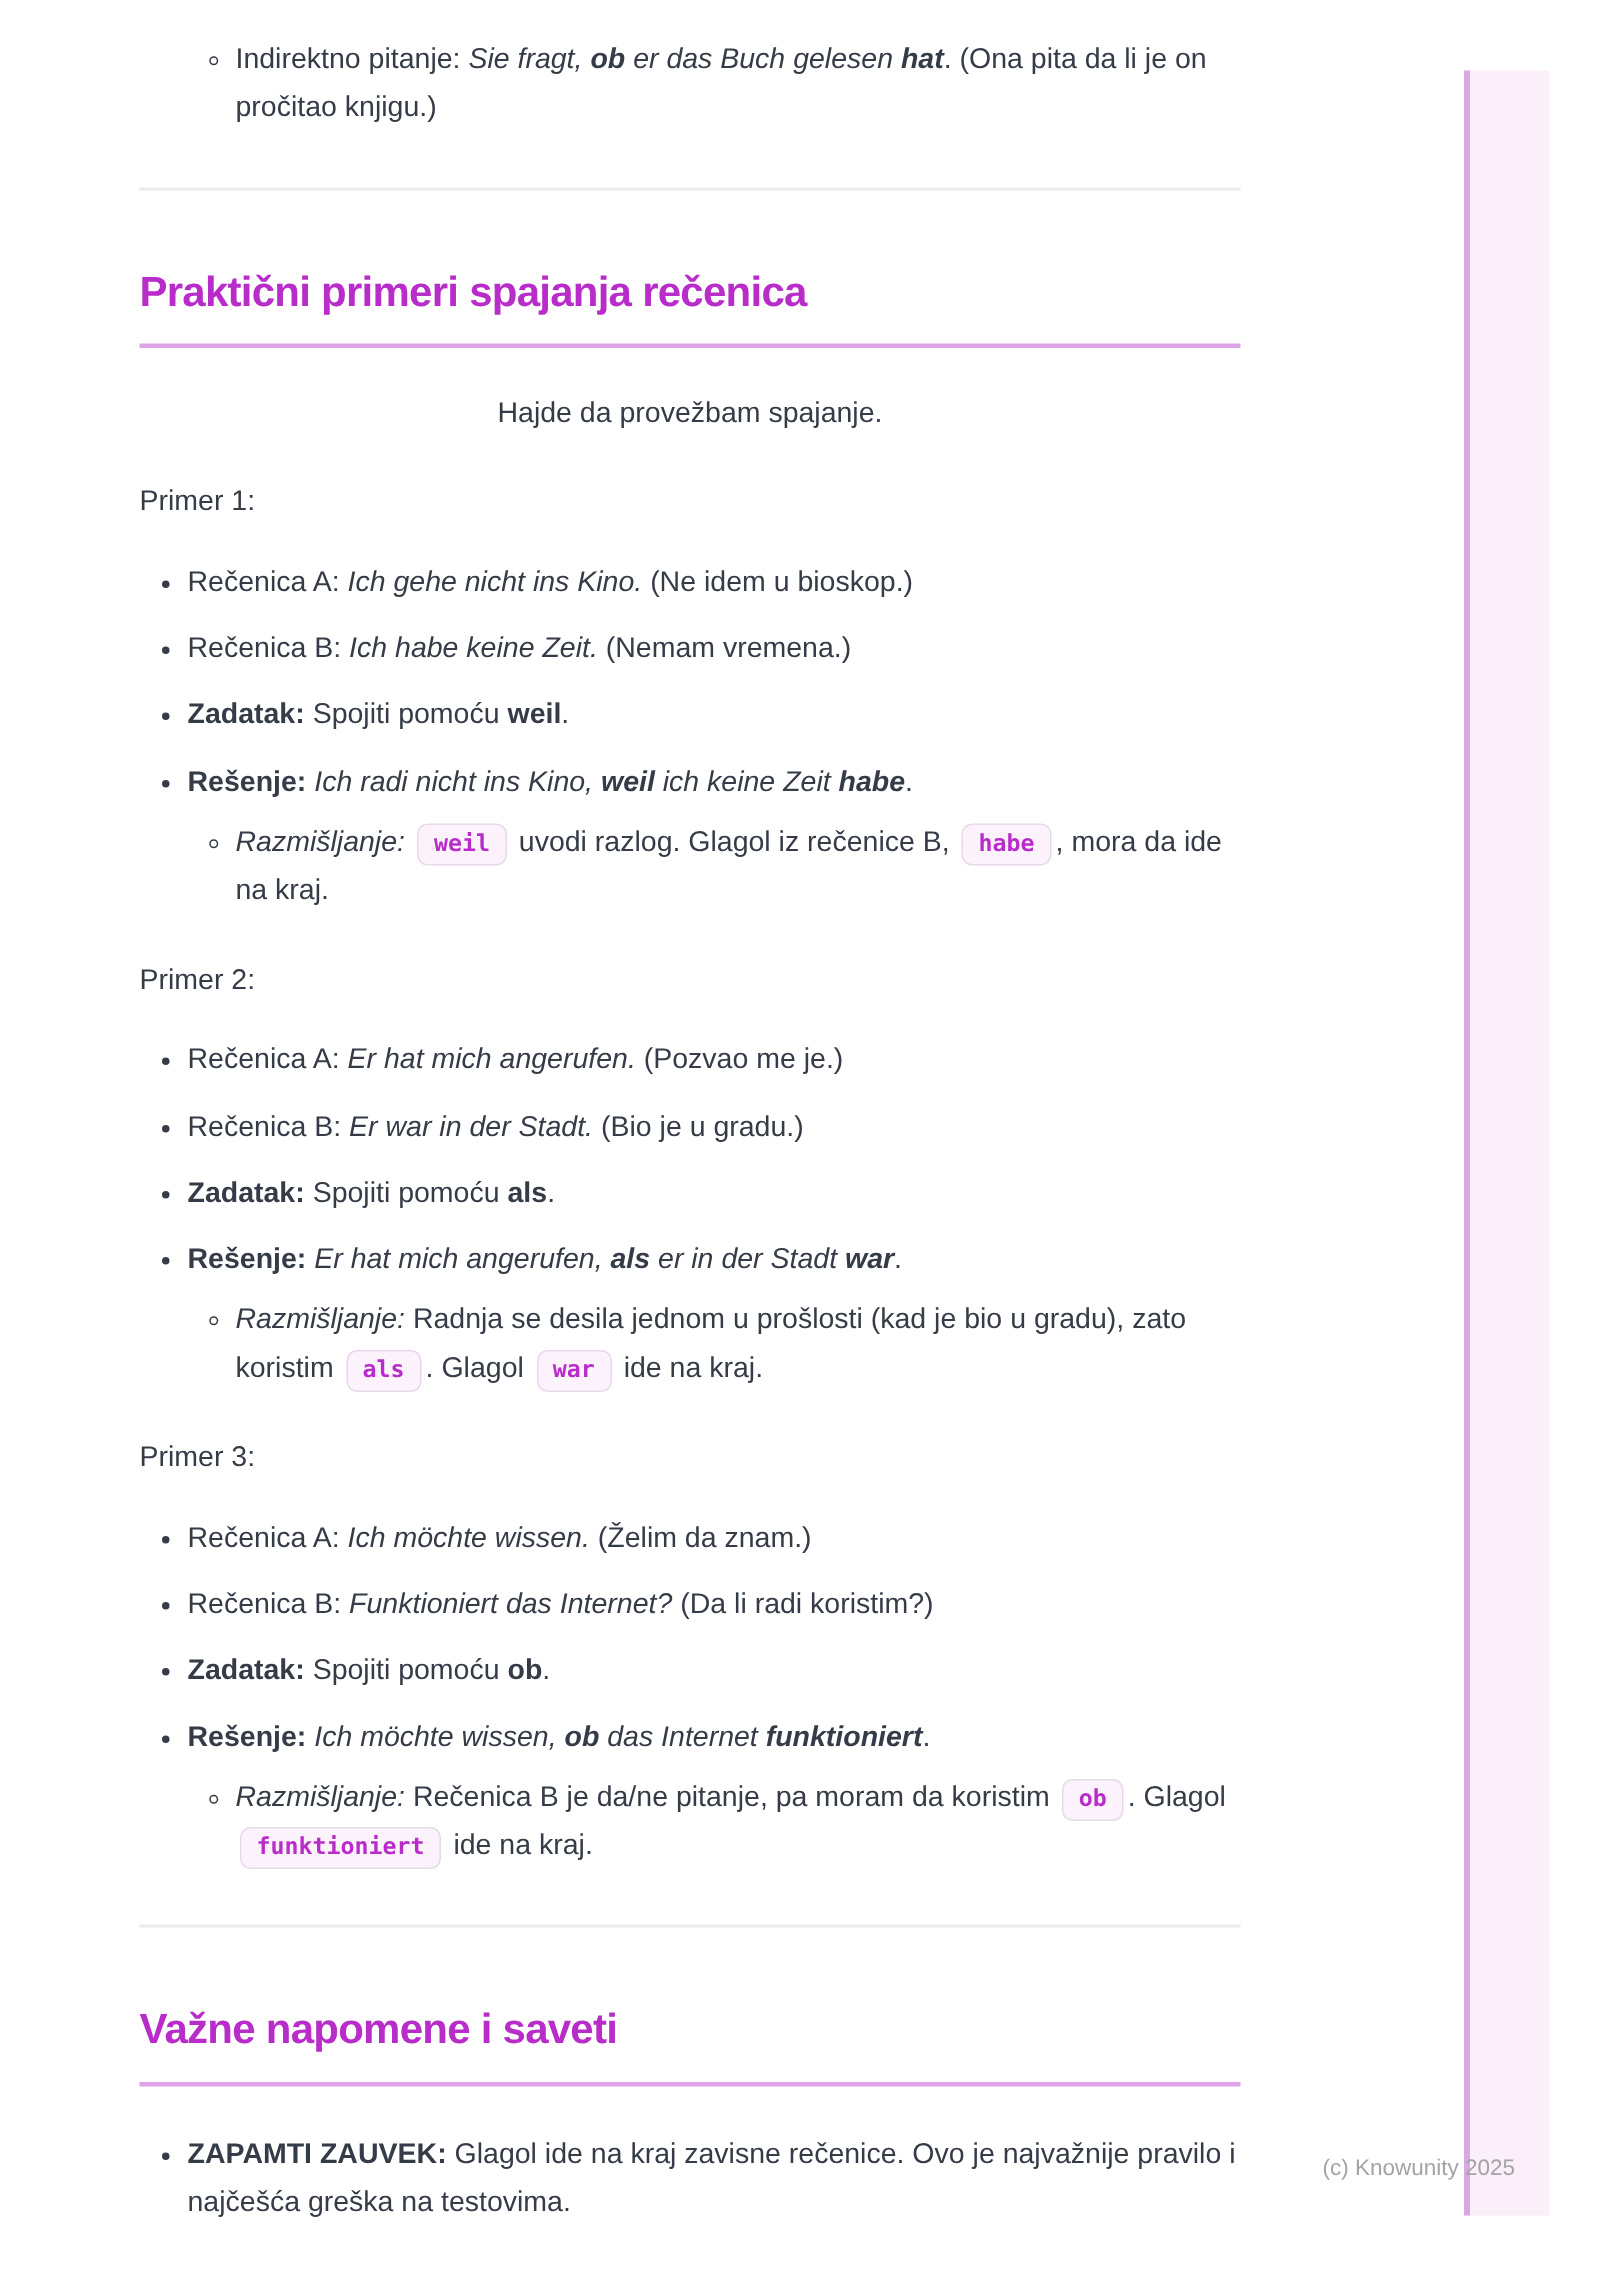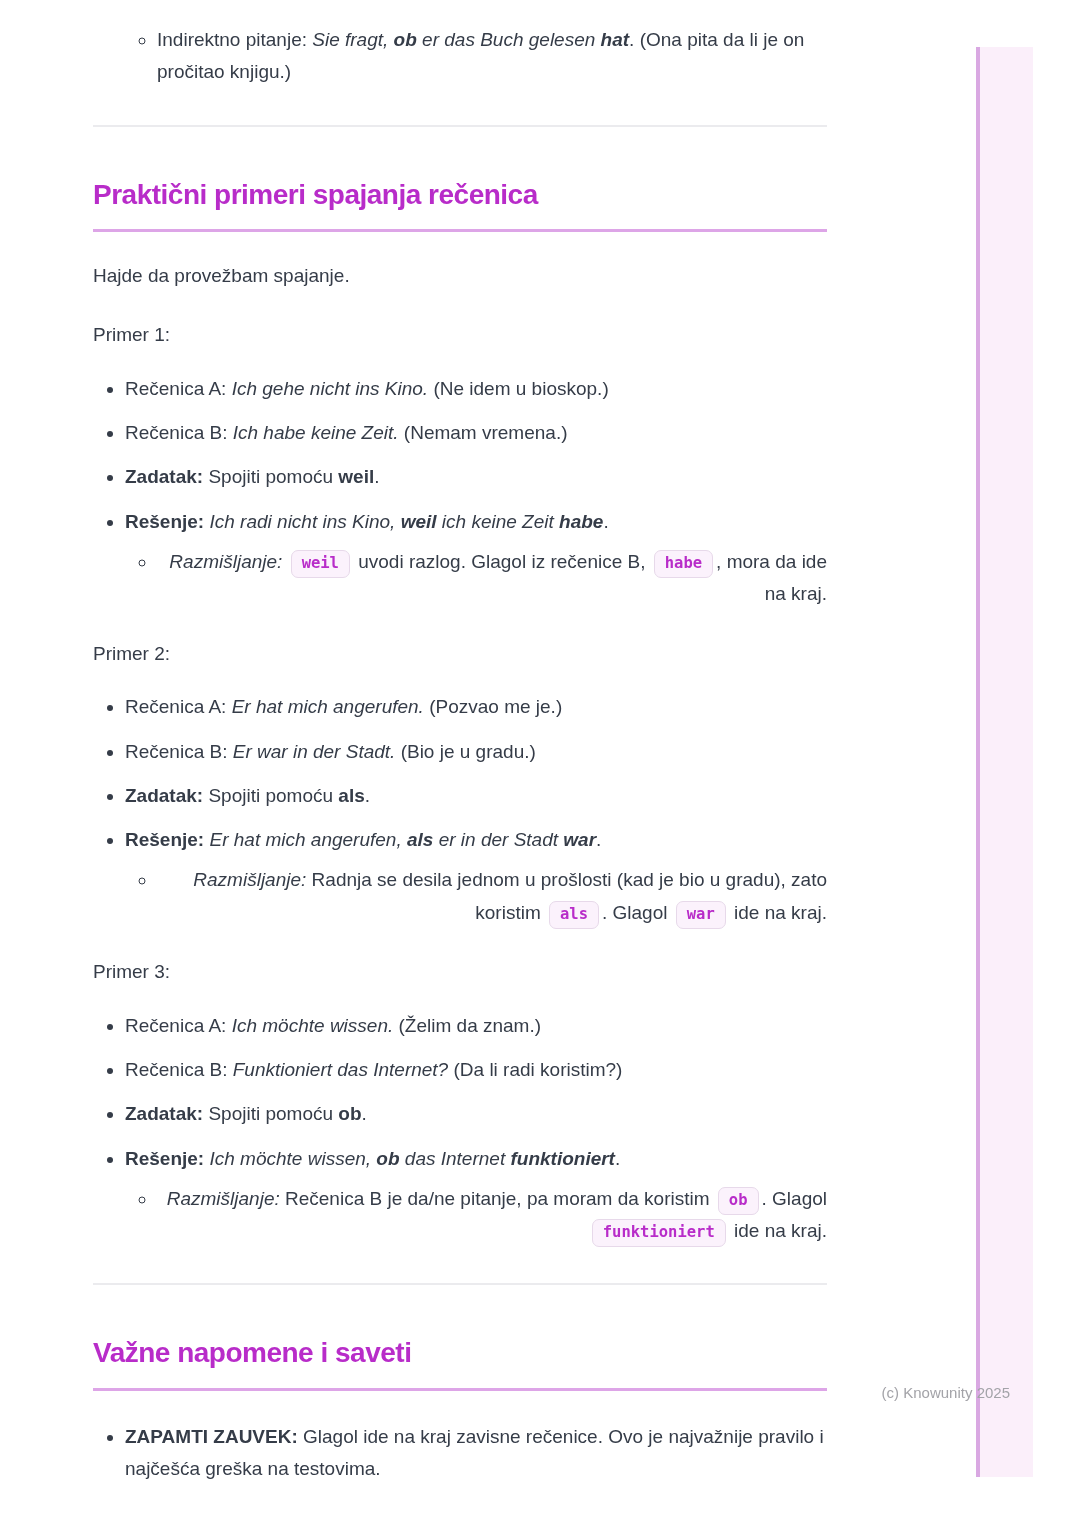--- a/index.html
+++ b/index.html
@@ -25,29 +25,29 @@
     margin: 36px 0 0;
   }
   h2.heading {
     margin: 50px 0 0;
     font-size: 28px; line-height: 1.3; font-weight: 700;
     letter-spacing: -0.5px;
     color: var(--accent, #b82cc9);
     padding-bottom: 16px;
     border-bottom: 3px solid var(--accent-light, #dda5e7);
   }
-  p.para { margin: 28px 0 14px; }
+  p.para { margin: 28px 0 14px; text-align: center; }
   h4.primer-title {
     margin: 30px 0 0;
     font-size: 19px; line-height: 1.4; font-weight: 400;
     color: #353c48;
   }
   ul.list { margin: 24px 0 0; padding-left: 32px; list-style: disc; }
   ul.list > li { margin-bottom: 12px; }
-  ul.sublist { margin: 8px 0 0; padding-left: 32px; list-style: circle; text-align: right; }
+  ul.sublist { margin: 8px 0 0; padding-left: 32px; list-style: circle; }
   ul.sublist > li { margin-bottom: 8px; }
   ul.big-gap { margin-top: 30px; }
   .seg-r { font-weight: normal; font-style: normal; }
   .seg-b { font-weight: 700; }
   .seg-i { font-style: italic; }
   .seg-bi { font-weight: 700; font-style: italic; }
   .seg-c {
     display: inline-block;
     font-family: "DejaVu Sans Mono", monospace;
     font-size: 15.5px; font-weight: 700; line-height: 1.5;
@@ -60,21 +60,21 @@
     vertical-align: baseline;
   }
   .side-rail {
     position: absolute; left: 976px; top: 47px;
     width: 57px; height: 1430px;
     background: var(--rail-fill, #fbeffa);
     border-left: 4px solid var(--rail-border, #d9a8e2);
     z-index: 1;
   }
   .footer-credit {
-    position: absolute; top: 1384px; right: 70px;
+    position: absolute; top: 1437px; right: 70px;
     font-size: 15px; color: #a3a3a8;
     z-index: 2;
     white-space: nowrap;
   }
 </style>
 </head>
 <body style="--page-bg: #ffffff; --accent: #b82cc9; --accent-light: #dda5e7; --badge-bg: #fbf2fc; --badge-border: #e7d9ea; --rail-fill: #fbeffa; --rail-border: #d9a8e2;">
 
 <div class="page">
 

